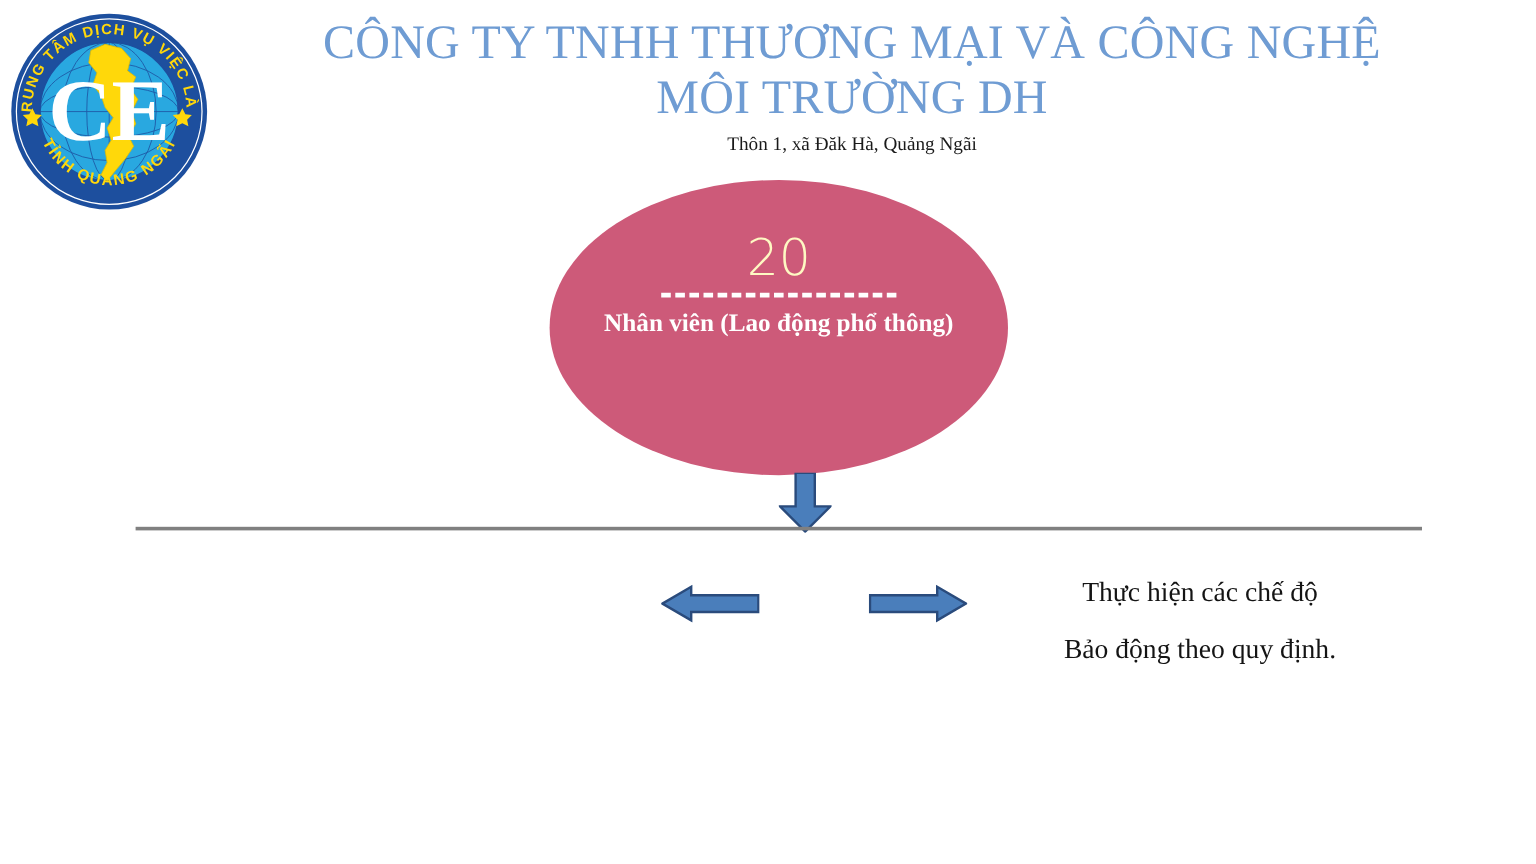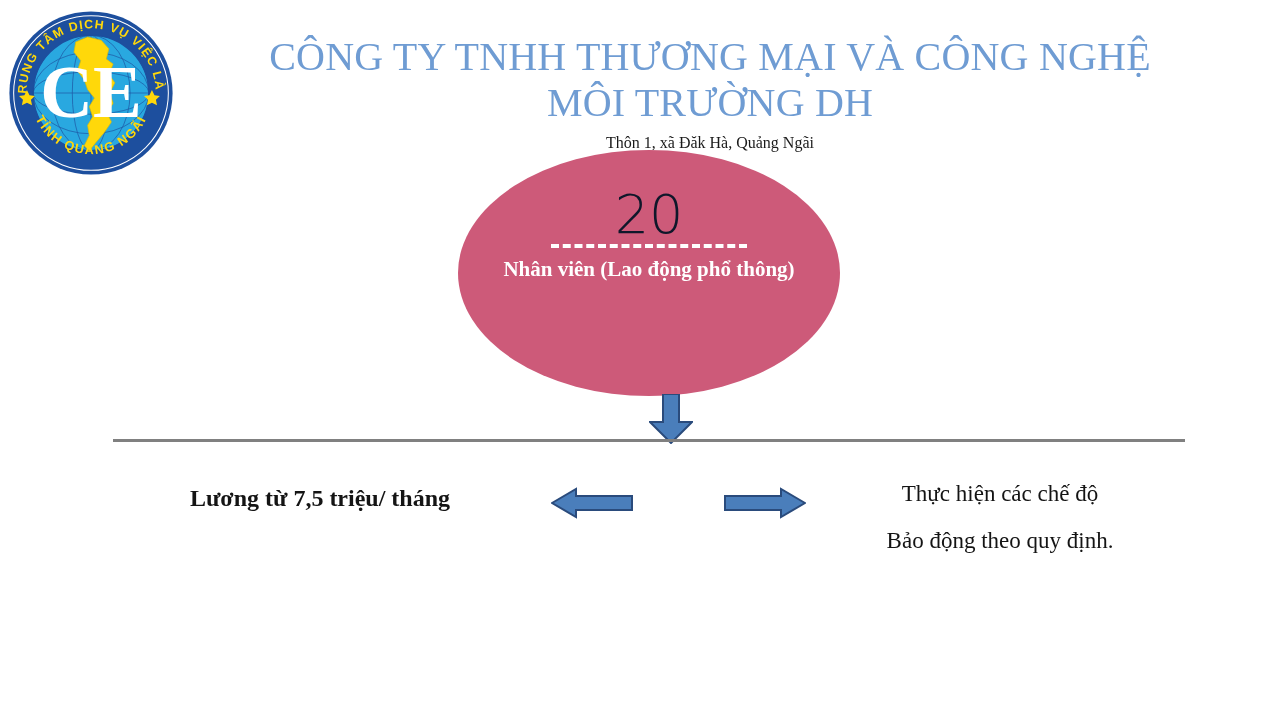--- a/index.html
+++ b/index.html
@@ -31,21 +31,20 @@
   }
   .logo svg { display: block; width: 172px; height: 170px; }
 
   
   .header {
     position: absolute;
     left: 210px;
     top: 12px;
     width: 1000px;
     text-align: center;
-    margin-top: 22px;
   }
   .company-title {
     color: #6f9cd3;
     font-family: "Liberation Serif", "DejaVu Serif", serif;
     font-size: 40px;
     line-height: 46px;
     letter-spacing: 0.2px;
     font-weight: 400;
     white-space: pre-line;
   }
@@ -68,23 +67,23 @@
     border-radius: 50%;
     background: #cd5a79;
     display: flex;
     flex-direction: column;
     align-items: center;
     justify-content: flex-start;
     padding-top: 42px;
     box-sizing: border-box;
   }
   .ellipse-count {
-    color: #0f172a;
+    color: #fef9c3;
     font-family: "DejaVu Sans", "Liberation Sans", sans-serif;
-    font-size: 54px;
+    font-size: 42px;
     line-height: 46px;
     font-weight: 300;
   }
   .ellipse-divider {
     width: 196px;
     height: 0;
     border-top: 4px dashed #ffffff;
     margin-top: 6px;
     margin-bottom: 8px;
   }
@@ -229,20 +228,19 @@
   </div>
 
   <div class="arrow-right">
     <svg viewBox="0 0 82 32" xmlns="http://www.w3.org/2000/svg">
       <polygon points="81,16 57,2 57,9 1,9 1,23 57,23 57,30" fill="#4a7ebb" stroke="#2a4b7c" stroke-width="2"></polygon>
     </svg>
   </div>
 
   <div class="hrule"></div>
 
-  <div class="benefit-left">Lương từ 7,5 triệu/ tháng</div>
 
   <div class="benefit-right">
     <div>Thực hiện các chế độ</div>
     <div>Bảo động theo quy định.</div>
   </div>
 
 </div>
 
 </body></html>

